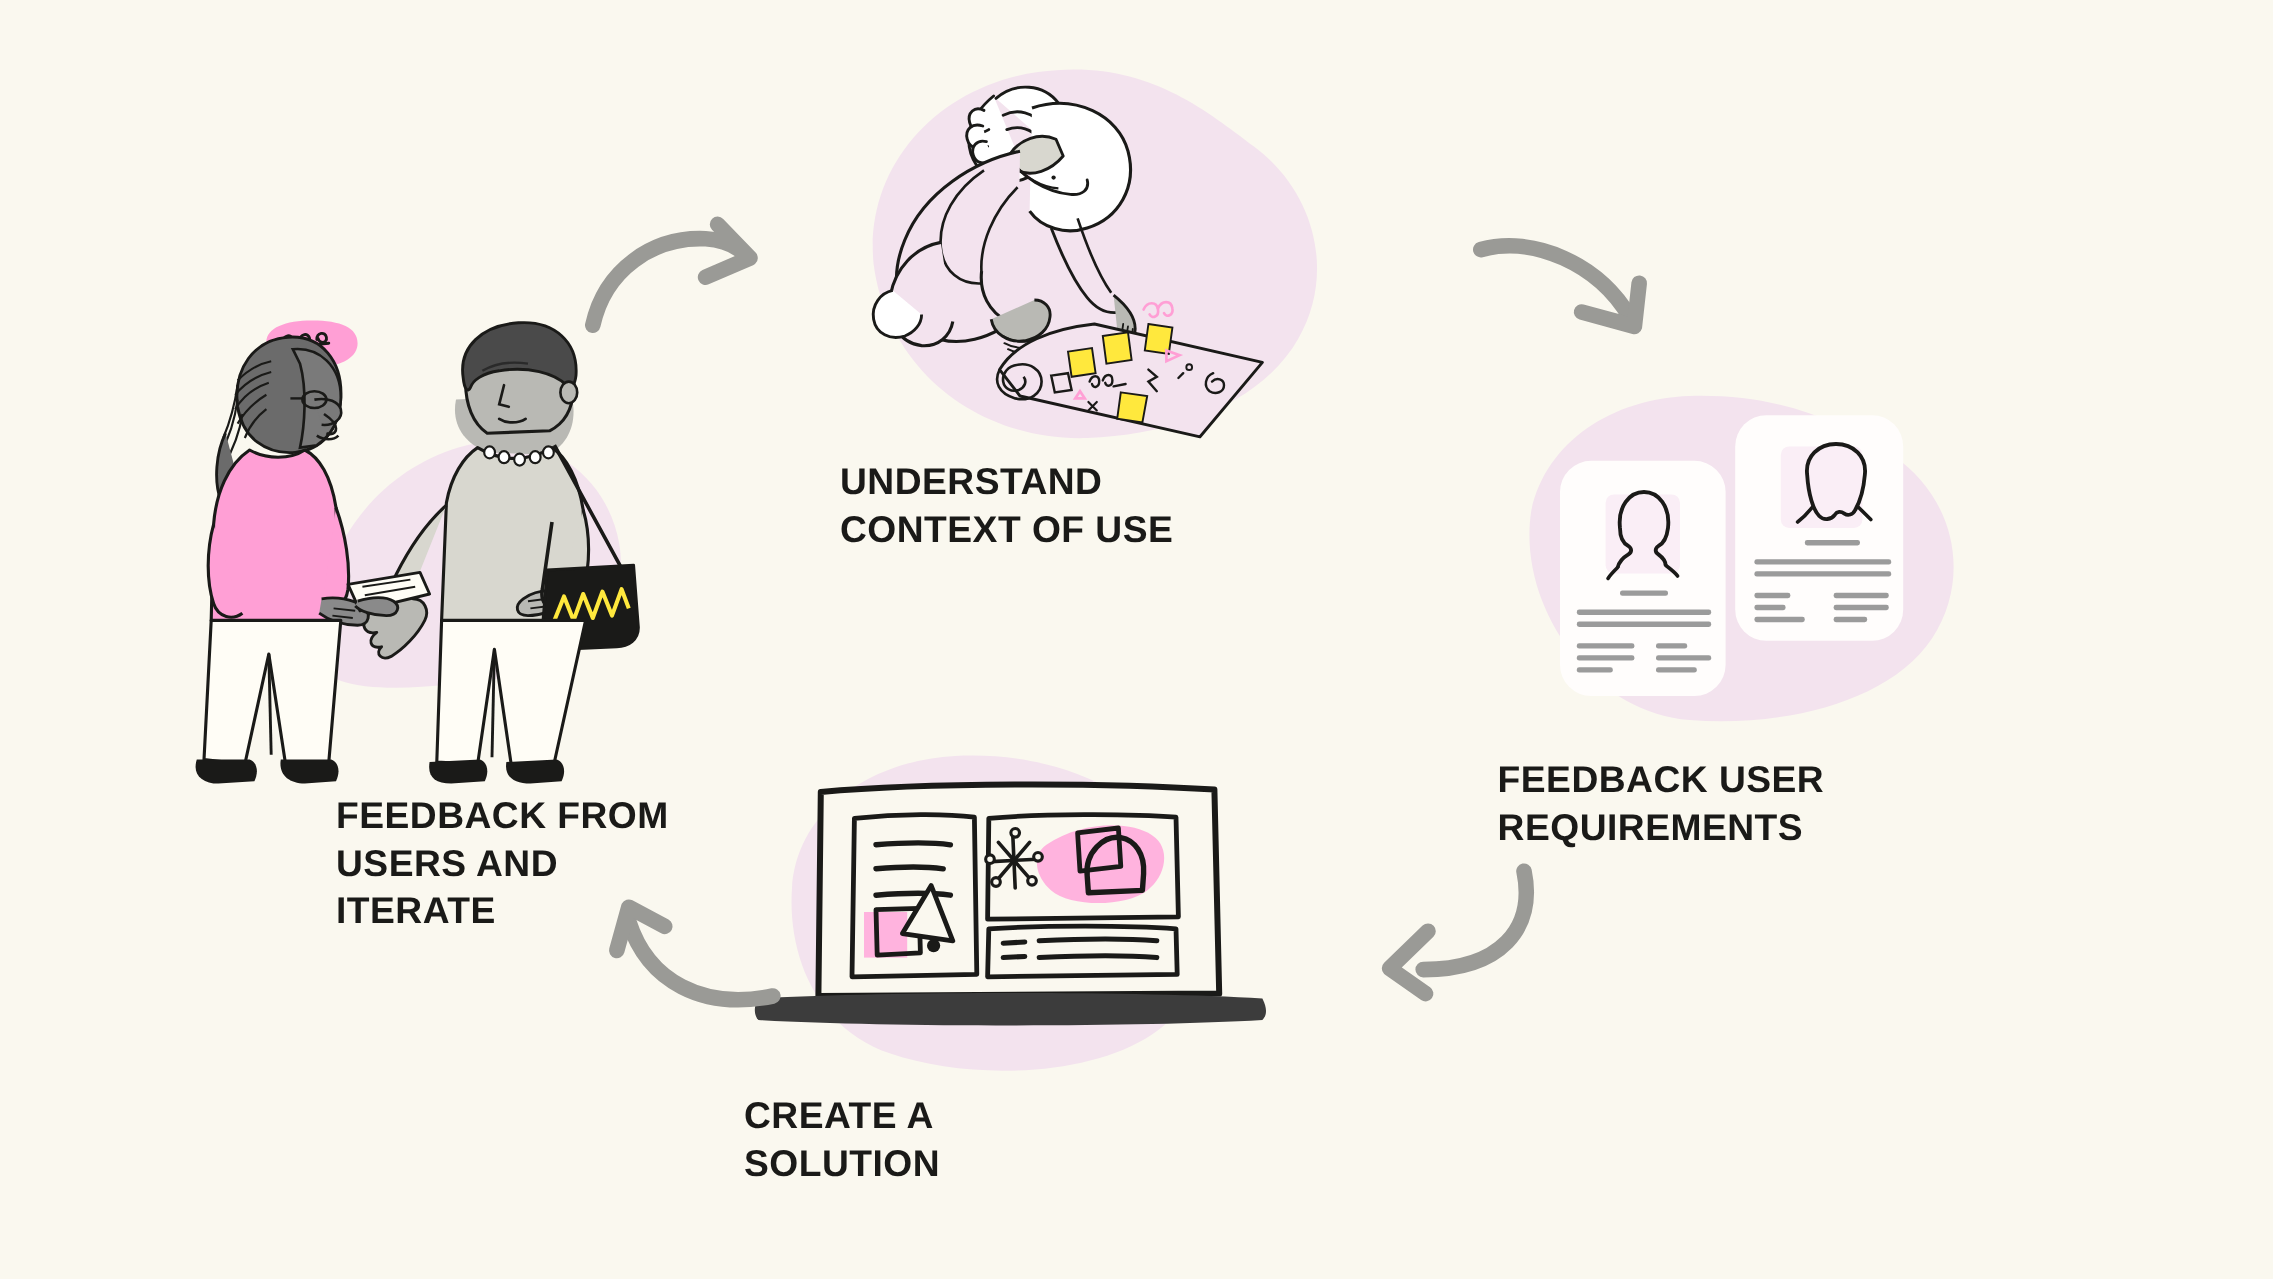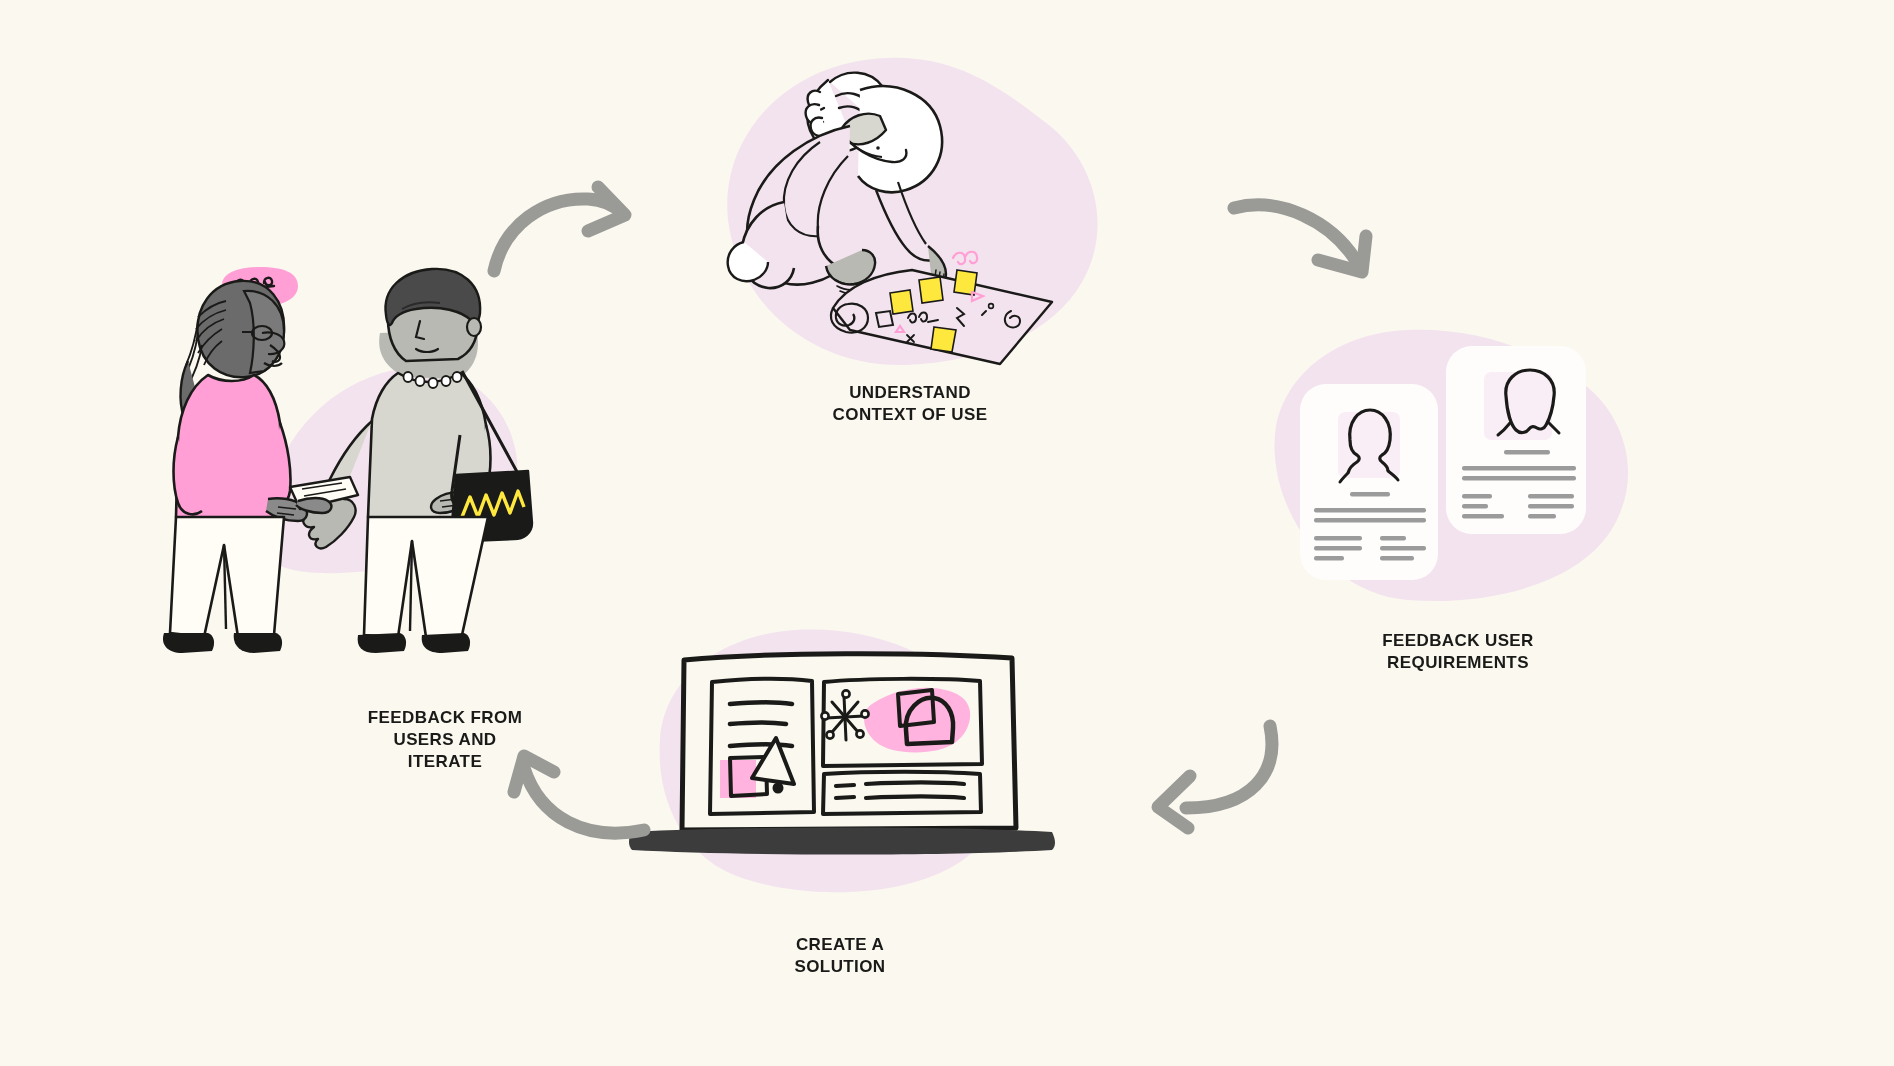--- a/index.html
+++ b/index.html
@@ -21,24 +21,23 @@
   .node {
     position: absolute;
   }
   .art {
     position: absolute;
     left: 0;
     top: 0;
   }
   .caption {
     position: absolute;
-    text-align: center;
     font-family: "Liberation Sans", sans-serif;
     font-weight: bold;
-    font-size: 17px;
+    font-size: 31px;
     line-height: 1.28;
     letter-spacing: 0.4px;
     color: #1a1a18;
     white-space: pre-line;
   }
   .arrow {
     position: absolute;
   }
 </style>
 </head>
@@ -214,21 +213,21 @@
       <path d="M 204 174 C 250 171 320 171 360 174 L 361 212 L 203 214 Z" fill="#faf8ef" stroke="#1a1a18" stroke-width="4" stroke-linejoin="round"></path>
       <g stroke="#1a1a18" stroke-width="4.2" stroke-linecap="round" fill="none">
         <path d="M 216 186 L 234 185"></path>
         <path d="M 216 198 L 234 197"></path>
         <path d="M 246 184 C 286 182 320 182 344 184"></path>
         <path d="M 246 198 C 286 196 320 196 344 198"></path>
       </g>
       <path d="M 12 232 C 120 226 330 226 432 232 C 436 240 436 246 432 250
                C 330 256 120 256 12 250 C 8 246 8 238 12 232 Z" fill="#3c3c3c"></path>
     </svg>
-    <div class="caption" style="left:0; top:334px; width:440px;">CREATE A
+    <div class="caption" style="left:0; top:310px; width:440px;">CREATE A
 SOLUTION</div>
   </div>
 
   <div class="node" style="left:150px; top:255px; width:440px; height:460px;">
     <svg class="art" width="440" height="410" viewBox="0 0 440 410">
       <path d="M 110 290 C 114 206 160 140 232 118 C 300 98 356 140 366 198
                C 376 258 334 300 268 310 C 210 318 120 330 110 290 Z" fill="#f3e3ee"></path>
       <g>
         <path d="M 72 16 C 72 4 88 -2 110 -2 C 134 -2 148 4 148 17
                  C 148 28 136 36 116 37 L 122 50 L 106 37
@@ -320,21 +319,21 @@
           <path d="M 154 241 L 196 234"></path>
         </g>
         <path d="M 148 246 C 160 242 172 242 178 246 C 184 250 182 258 172 258
                  C 160 258 150 254 146 250" fill="#8a8a8a" stroke="#1a1a18" stroke-width="2.4" stroke-linejoin="round"></path>
         <path d="M 26 262 L 20 378 L 54 382 L 74 290 L 88 382 L 124 380 L 134 262 Z" fill="#fffdf6" stroke="#1a1a18" stroke-width="2.6" stroke-linejoin="round"></path>
         <path d="M 74 290 L 76 374" fill="none" stroke="#1a1a18" stroke-width="2.4"></path>
         <path d="M 14 378 C 10 390 18 398 32 398 L 62 396 C 66 388 64 380 58 378 Z" fill="#1a1a18"></path>
         <path d="M 84 378 C 82 390 90 398 104 398 L 130 396 C 134 388 132 380 126 378 Z" fill="#1a1a18"></path>
       </g>
     </svg>
-    <div class="caption" style="left:130px; top:405px; width:330px;margin-top:47px;">FEEDBACK FROM
+    <div class="caption" style="left:130px; top:405px; width:330px;">FEEDBACK FROM
 USERS AND
 ITERATE</div>
   </div>
 
   <svg class="arrow" style="left:480px; top:175px;" width="180" height="115" viewBox="0 0 180 115">
     <g fill="none" stroke="#9a9a96" stroke-width="13" stroke-linecap="round" stroke-linejoin="round">
       <path d="M 14 96 C 24 50 64 22 108 24 C 124 25 134 30 142 38"></path>
       <path d="M 118 12 L 145 40 L 108 56"></path>
     </g>
   </svg>

